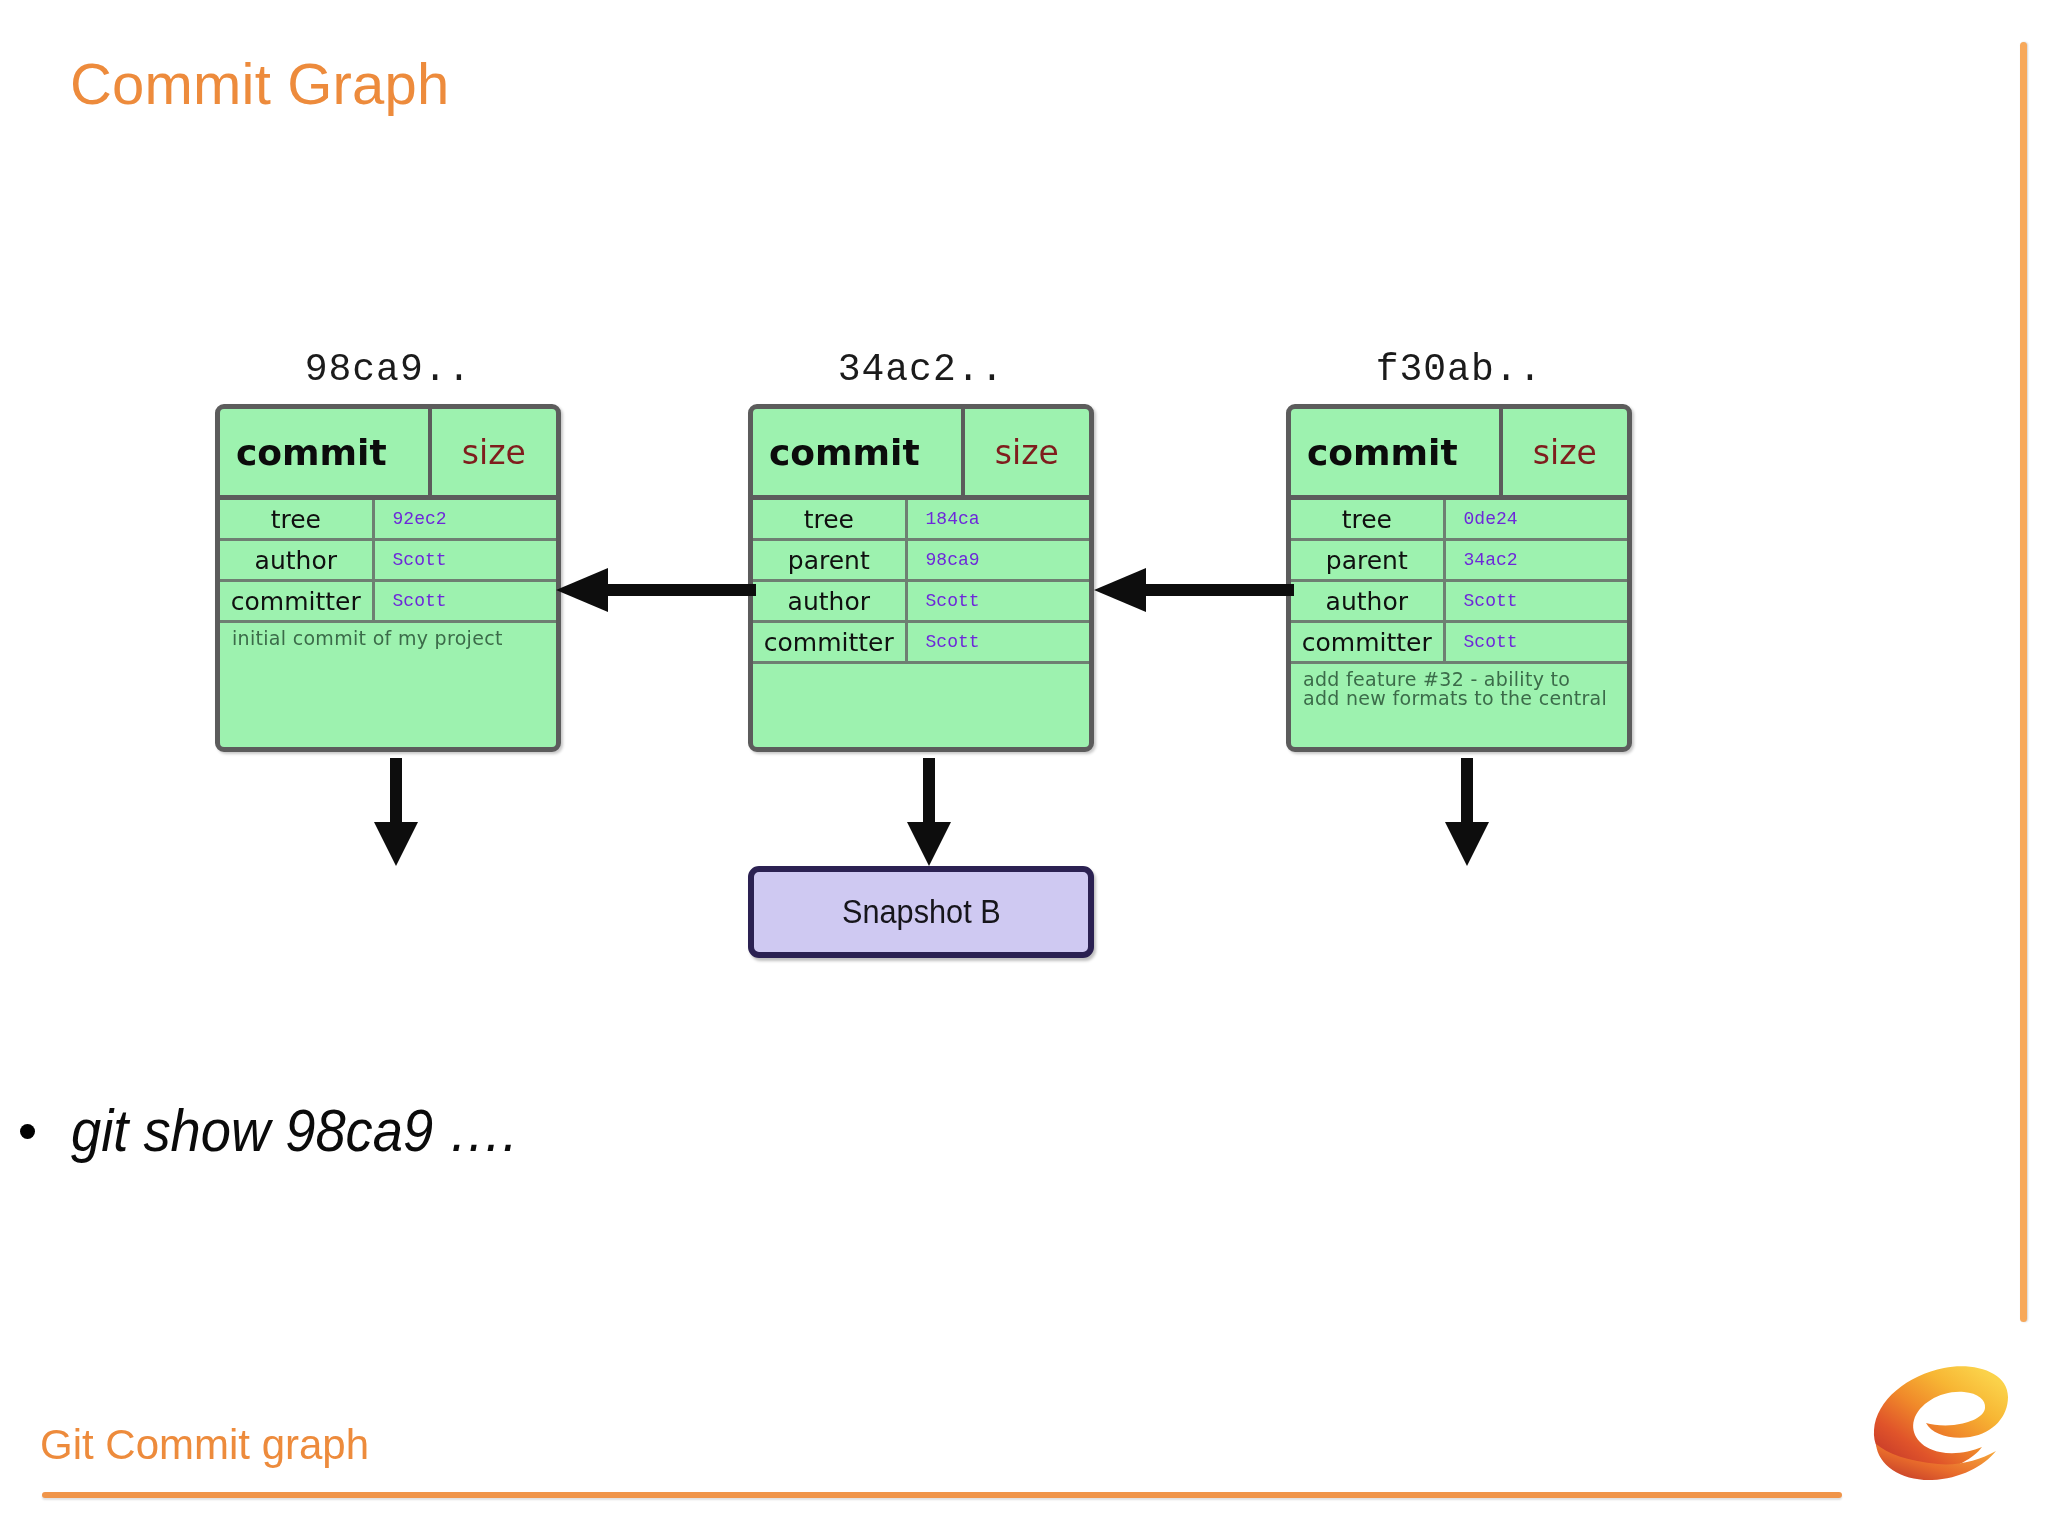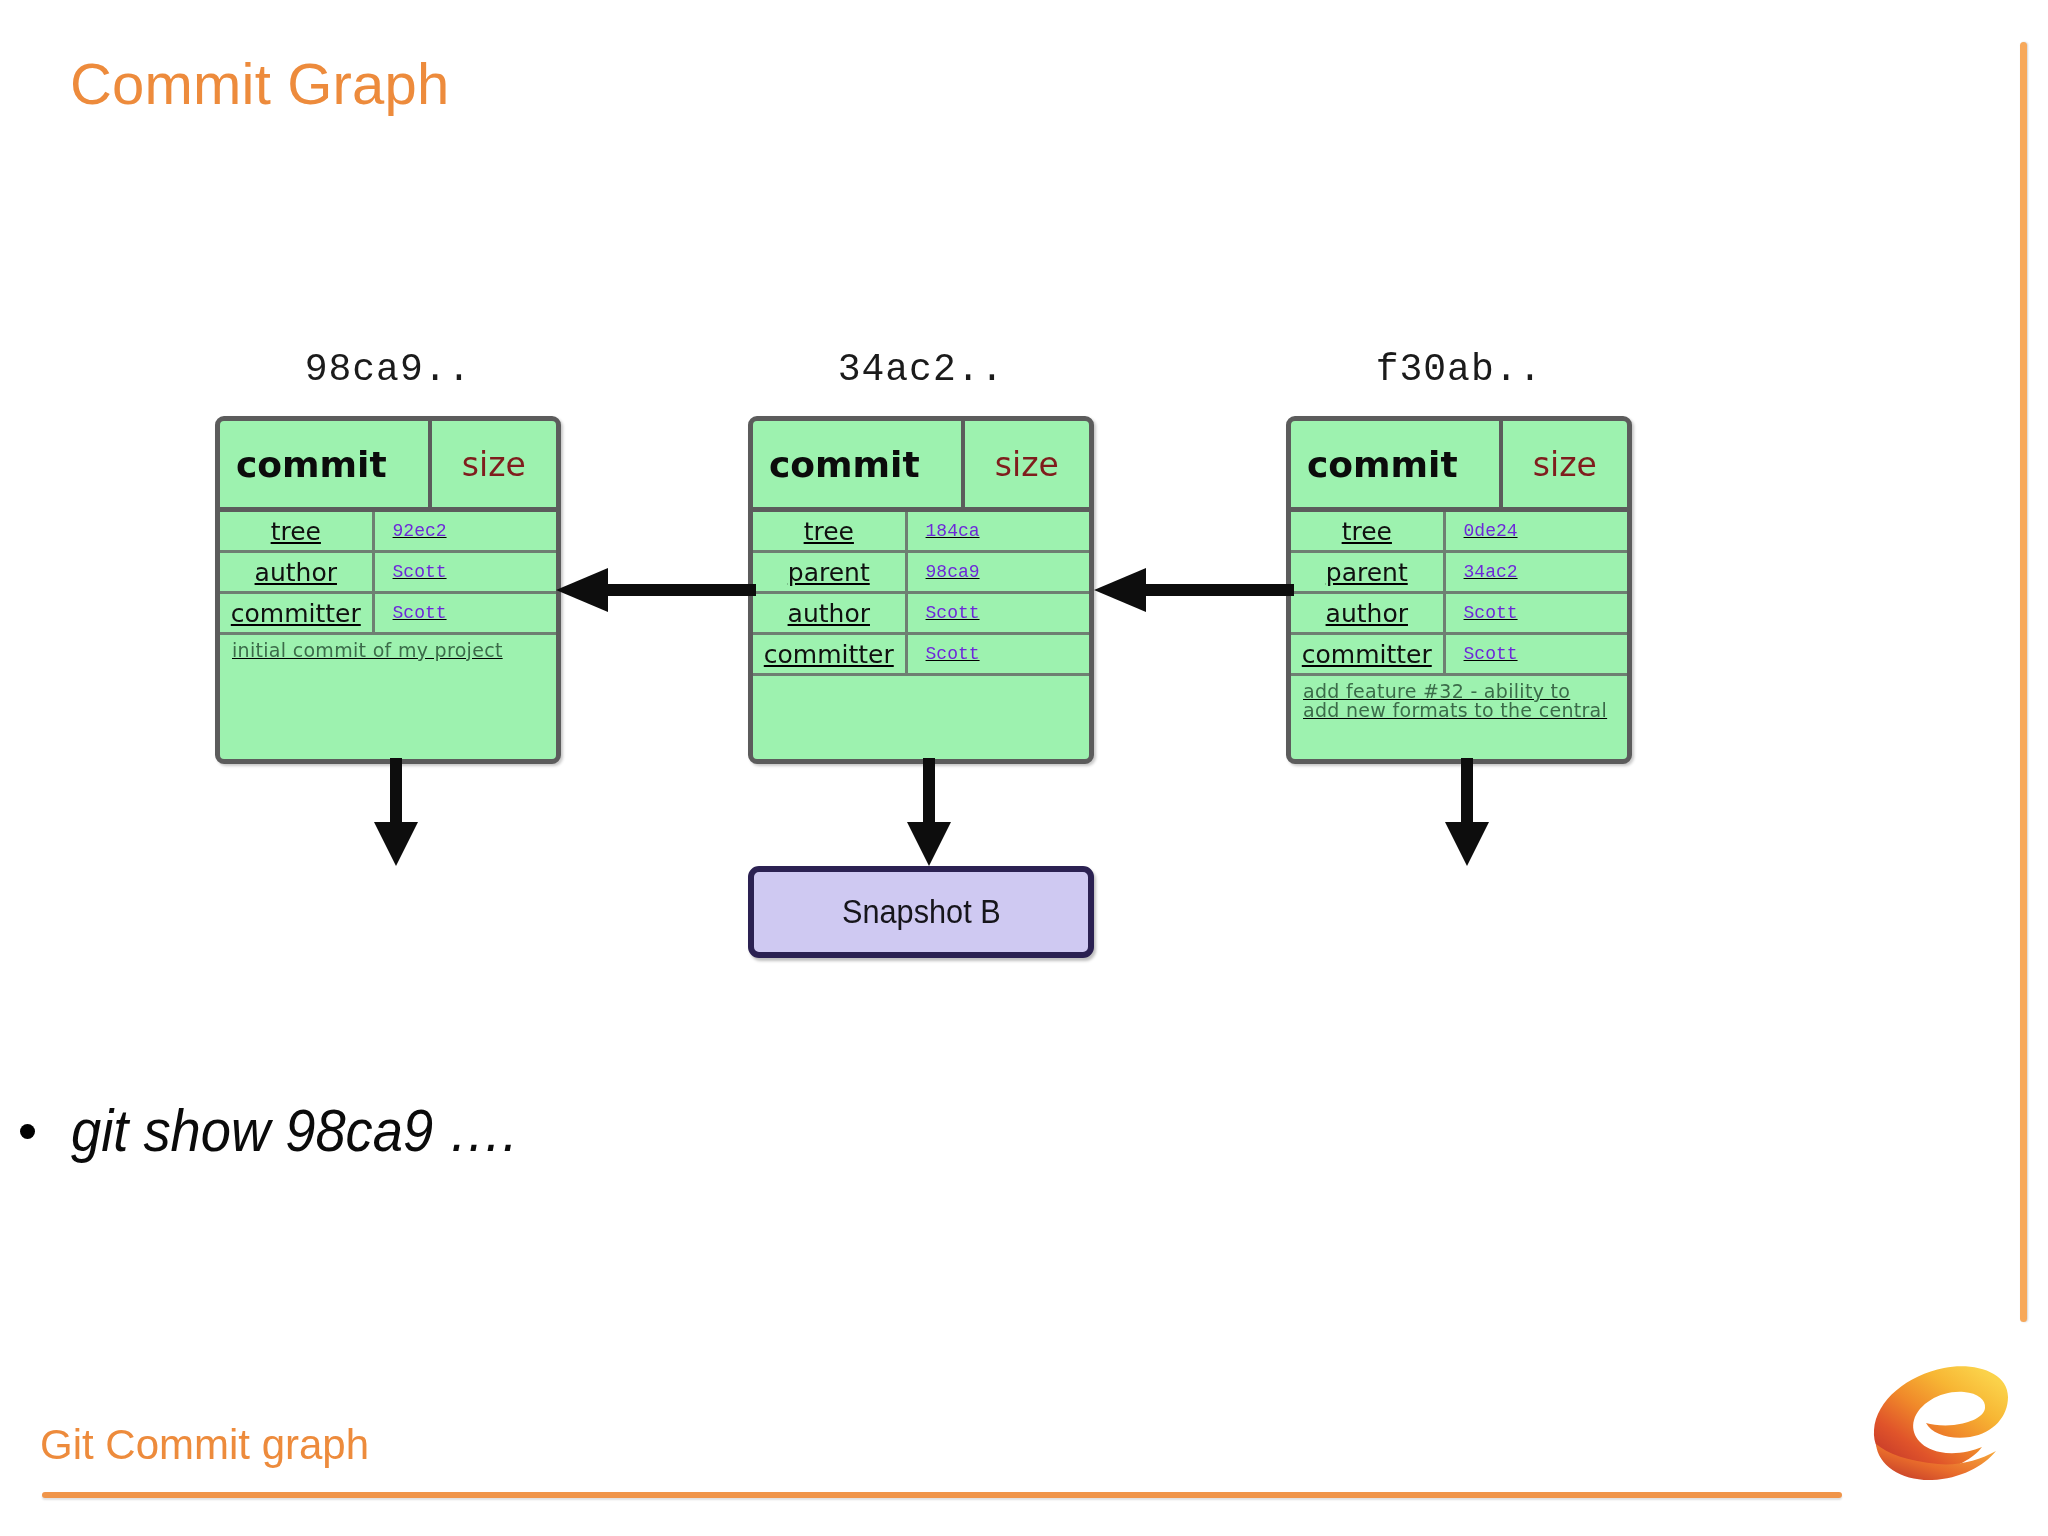--- a/index.html
+++ b/index.html
@@ -124,21 +124,21 @@
     text-align: center;
     font-family: "Liberation Mono", "DejaVu Sans Mono", monospace;
     font-size: 38px;
     color: #1b1b1b;
     letter-spacing: 1px;
     white-space: nowrap;
   }
 
   .commit-box {
     position: absolute;
-    top: 12px;
+    top: 0;
     left: 0;
     width: 346px;
     height: 348px;
     background: #9DF2AF;
     border: 5px solid #5C5C5C;
     border-radius: 9px;
     box-sizing: border-box;
     box-shadow: 2px 2px 3px rgba(0,0,0,0.22);
     overflow: hidden;
     display: flex;
@@ -166,21 +166,21 @@
   .commit-header .hdr-size {
     flex: 1 1 auto;
     display: flex;
     align-items: center;
     justify-content: center;
     font-size: 33px;
     color: #7f1d1d;
     font-family: "DejaVu Sans", sans-serif;
   }
 
-  .commit-rows { flex: 1 1 auto; display: flex; flex-direction: column; text-decoration: underline; }
+  .commit-rows { flex: 1 1 auto; display: flex; flex-direction: column; }
 
   .commit-row {
     height: 38px;
     display: flex;
     border-bottom: 3px solid #6E7F72;
     flex: 0 0 auto;
   }
   .commit-row .rk {
     flex: 0 0 46%;
     display: flex;

